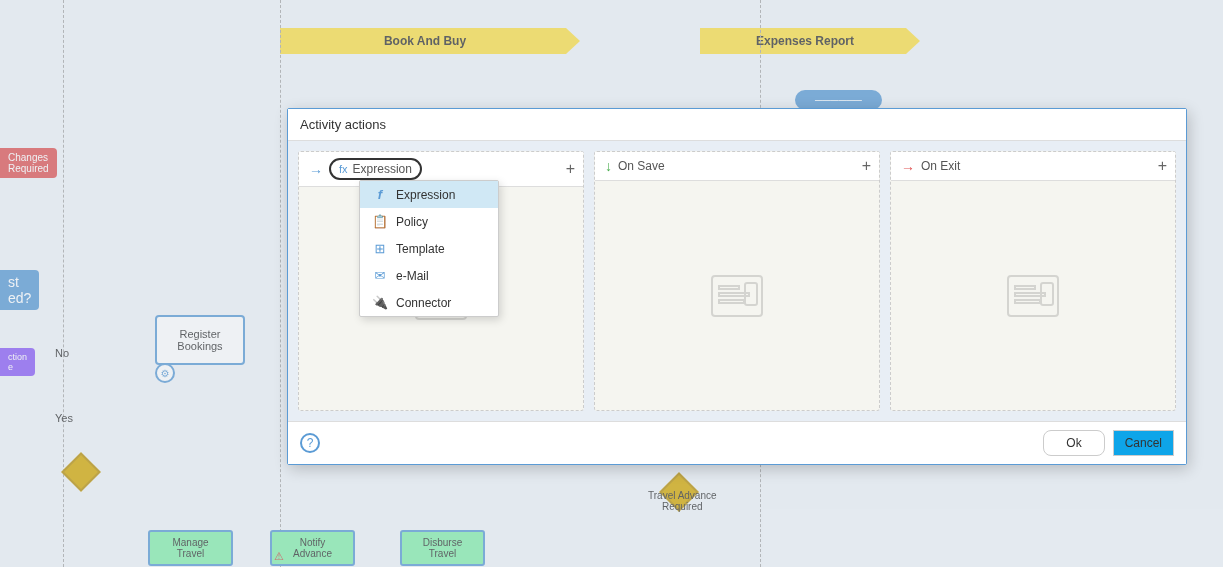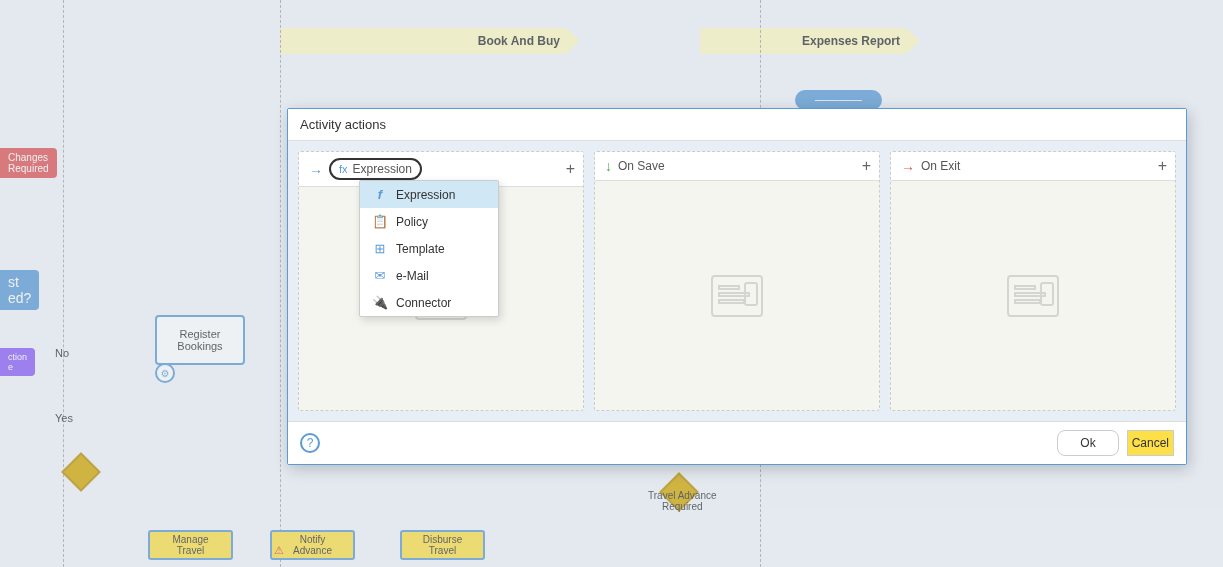--- a/index.html
+++ b/index.html
@@ -339,61 +339,61 @@
       background: white;
       border: 1px solid #ccc;
       padding: 5px 22px;
       font-size: 12px;
       cursor: pointer;
       border-radius: 8px;
       color: #333;
     }
 
     .btn-cancel {
-      background: #fde047;
+      background: #0ea5e9;
       border: 1px solid #ccc;
-      padding: 5px 4px;
+      padding: 5px 11px;
       font-size: 12px;
       cursor: pointer;
       border-radius: 0;
       color: #333;
     }
 
     
     .swimlane-arrow {
       position: absolute;
       top: 28px;
       height: 26px;
       display: flex;
       align-items: center;
-      justify-content: flex-end;
+      justify-content: center;
       font-weight: bold;
       font-size: 12px;
       color: #333;
-      background: #fef9c3;
+      background: #fde047;
       clip-path: polygon(0 0, calc(100% - 14px) 0, 100% 50%, calc(100% - 14px) 100%, 0 100%);
       padding: 0 20px 0 10px;
     }
 
     .arrow-book { left: 280px; width: 300px; }
     .arrow-expenses { left: 700px; width: 220px; }
 
     
     .small-node {
       position: absolute;
-      background: #fde047;
+      background: #86efac;
       border: 2px solid #5b9bd5;
       border-radius: 3px;
       display: flex;
       align-items: center;
       justify-content: center;
       text-align: center;
       font-size: 10px;
       color: #333;
-      padding: 10px;
+      padding: 16px;
     }
 
     .small-node-icon {
       position: absolute;
       font-size: 11px;
       color: #cc4444;
     }
   </style>
 </head>
 <body>

